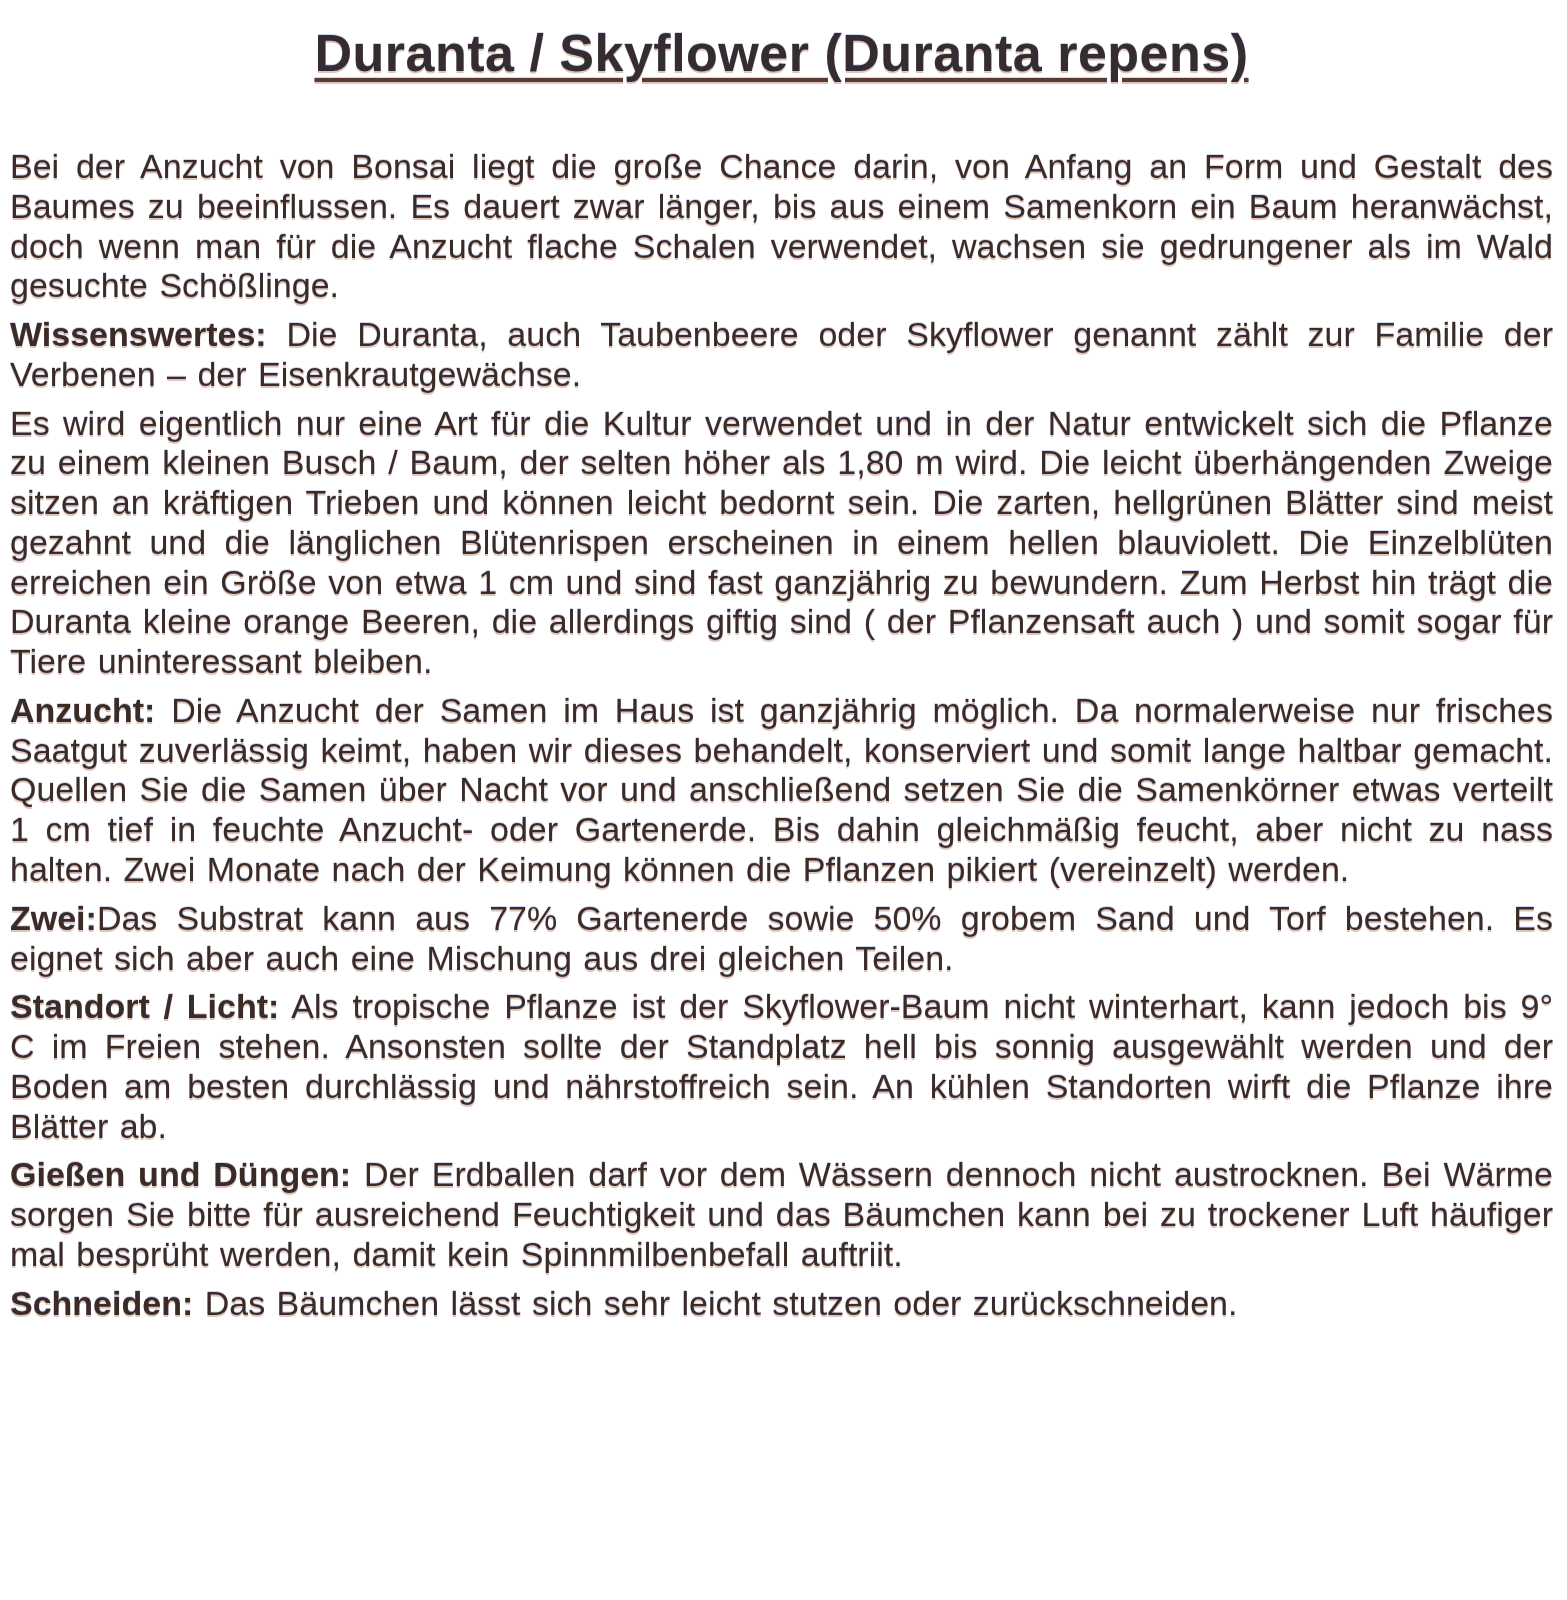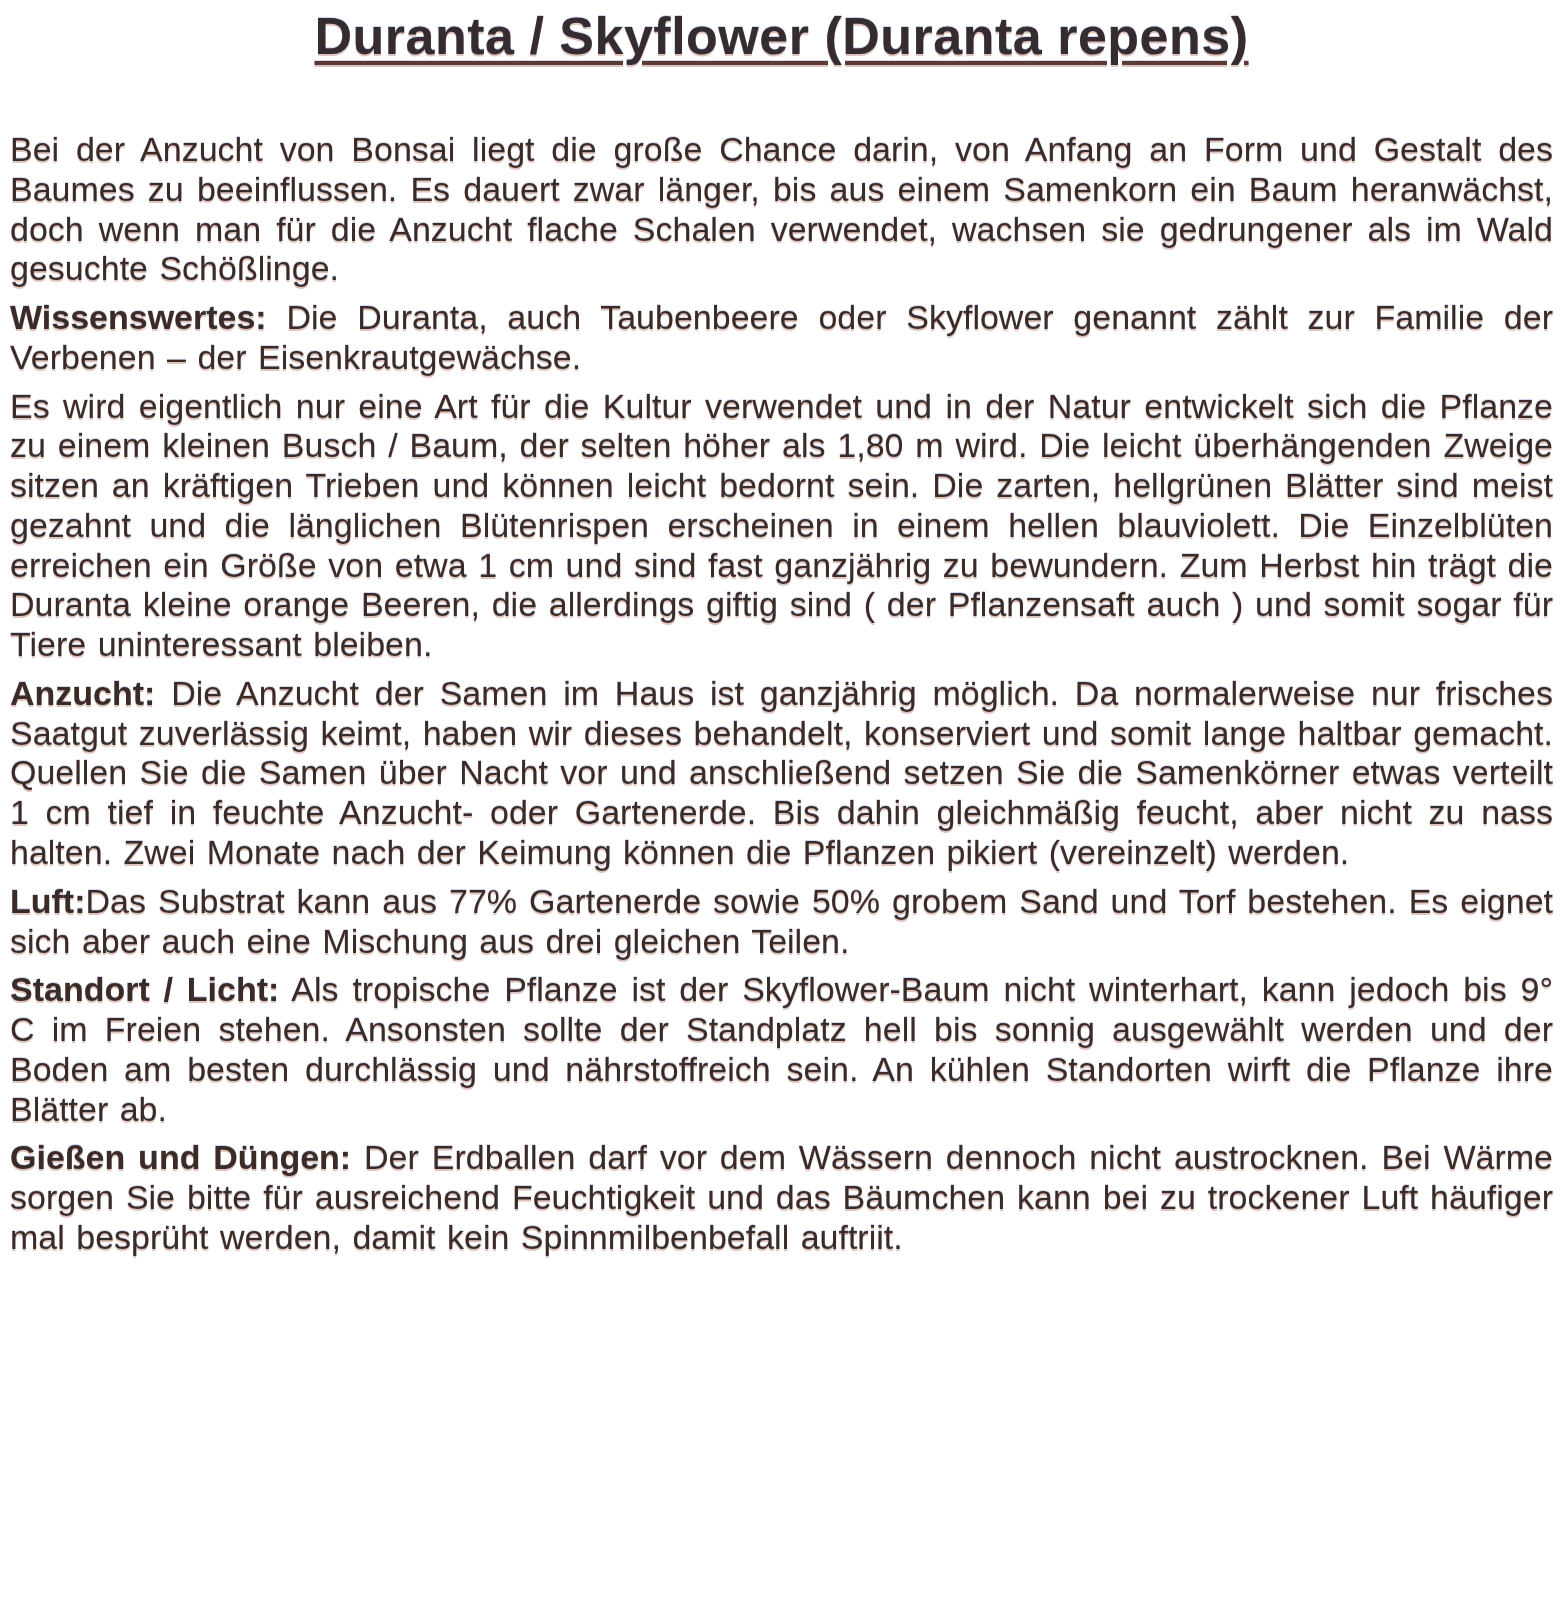--- a/index.html
+++ b/index.html
@@ -11,20 +11,21 @@
     width: 1567px;
     height: 1600px;
     overflow: hidden;
     font-family: "Liberation Sans", sans-serif;
     color: #3a2b27;
     
     text-shadow: 0 -1px 0 rgba(90, 110, 210, 0.28), 0 2px 0 rgba(150, 60, 35, 0.30);
   }
   main.page {
     padding: 6px 14px 0 10px;
+    margin-top: 17px;
   }
   h1.doc-title {
     margin: 0 0 64px 0;
     text-align: center;
     font-size: 52px;
     font-weight: bold;
     letter-spacing: 0.5px;
     color: #342c31;
   }
   h1.doc-title .title-underline {
@@ -50,17 +51,18 @@
 </head>
 <body>
 
 <main class="page">
   <h1 class="doc-title"><span class="title-underline">Duranta / Skyflower (Duranta repens)</span></h1>
   <section class="paras" id="paras">
       <p class="para"><span>Bei der Anzucht von Bonsai liegt die große Chance darin, von Anfang an Form und Gestalt des Baumes zu beeinflussen. Es dauert zwar länger, bis aus einem Samenkorn ein Baum heranwächst, doch wenn man für die Anzucht flache Schalen verwendet, wachsen sie gedrungener als im Wald gesuchte Schößlinge.</span></p>
       <p class="para"><span class="lead">Wissenswertes:</span> <span>Die Duranta, auch Taubenbeere oder Skyflower genannt zählt zur Familie der Verbenen – der Eisenkrautgewächse.</span></p>
       <p class="para"><span>Es wird eigentlich nur eine Art für die Kultur verwendet und in der Natur entwickelt sich die Pflanze zu einem kleinen Busch / Baum, der selten höher als 1,80 m wird. Die leicht überhängenden Zweige sitzen an kräftigen Trieben und können leicht bedornt sein. Die zarten, hellgrünen Blätter sind meist gezahnt und die länglichen Blütenrispen erscheinen in einem hellen blauviolett. Die Einzelblüten erreichen ein Größe von etwa 1 cm und sind fast ganzjährig zu bewundern. Zum Herbst hin trägt die Duranta kleine orange Beeren, die allerdings giftig sind  ( der Pflanzensaft auch ) und somit sogar für Tiere uninteressant  bleiben.</span></p>
       <p class="para"><span class="lead">Anzucht:</span> <span>Die Anzucht der Samen im Haus ist ganzjährig möglich. Da normalerweise nur frisches Saatgut zuverlässig keimt, haben wir dieses behandelt, konserviert und somit lange haltbar gemacht. Quellen Sie die Samen über Nacht vor und anschließend setzen Sie die Samenkörner etwas verteilt  1 cm tief in feuchte Anzucht- oder Gartenerde. Bis dahin gleichmäßig feucht, aber nicht zu nass halten. Zwei Monate nach der Keimung können die Pflanzen pikiert (vereinzelt) werden.</span></p>
-      <p class="para"><span class="lead">Luft:</span><span>Das Substrat kann aus 77% Gartenerde sowie 50% grobem Sand und Torf bestehen. Es eignet sich aber auch eine Mischung aus drei gleichen Teilen.</span></p>
+      <p class="para"><span class="lead">Zwei:</span><span>Das Substrat kann aus 77% Gartenerde sowie 50% grobem Sand und Torf bestehen. Es eignet sich aber auch eine Mischung aus drei gleichen Teilen.</span></p>
       <p class="para"><span class="lead">Standort / Licht:</span> <span>Als tropische Pflanze ist der Skyflower-Baum nicht winterhart, kann jedoch bis 9° C im Freien stehen. Ansonsten sollte der Standplatz hell bis sonnig ausgewählt werden und der Boden am besten durchlässig und nährstoffreich sein. An kühlen Standorten wirft die Pflanze ihre Blätter ab.</span></p>
       <p class="para"><span class="lead">Gießen und Düngen:</span> <span>Der Erdballen darf vor dem Wässern dennoch nicht austrocknen. Bei Wärme sorgen Sie bitte für ausreichend Feuchtigkeit und das Bäumchen kann bei zu trockener Luft häufiger mal besprüht werden, damit  kein Spinnmilbenbefall auftriit.</span></p>
+      <p class="para"><span class="lead">Schneiden:</span> <span>Das Bäumchen lässt sich sehr leicht stutzen oder zurückschneiden.</span></p>
     </section>
 </main>
 
 </body></html>

